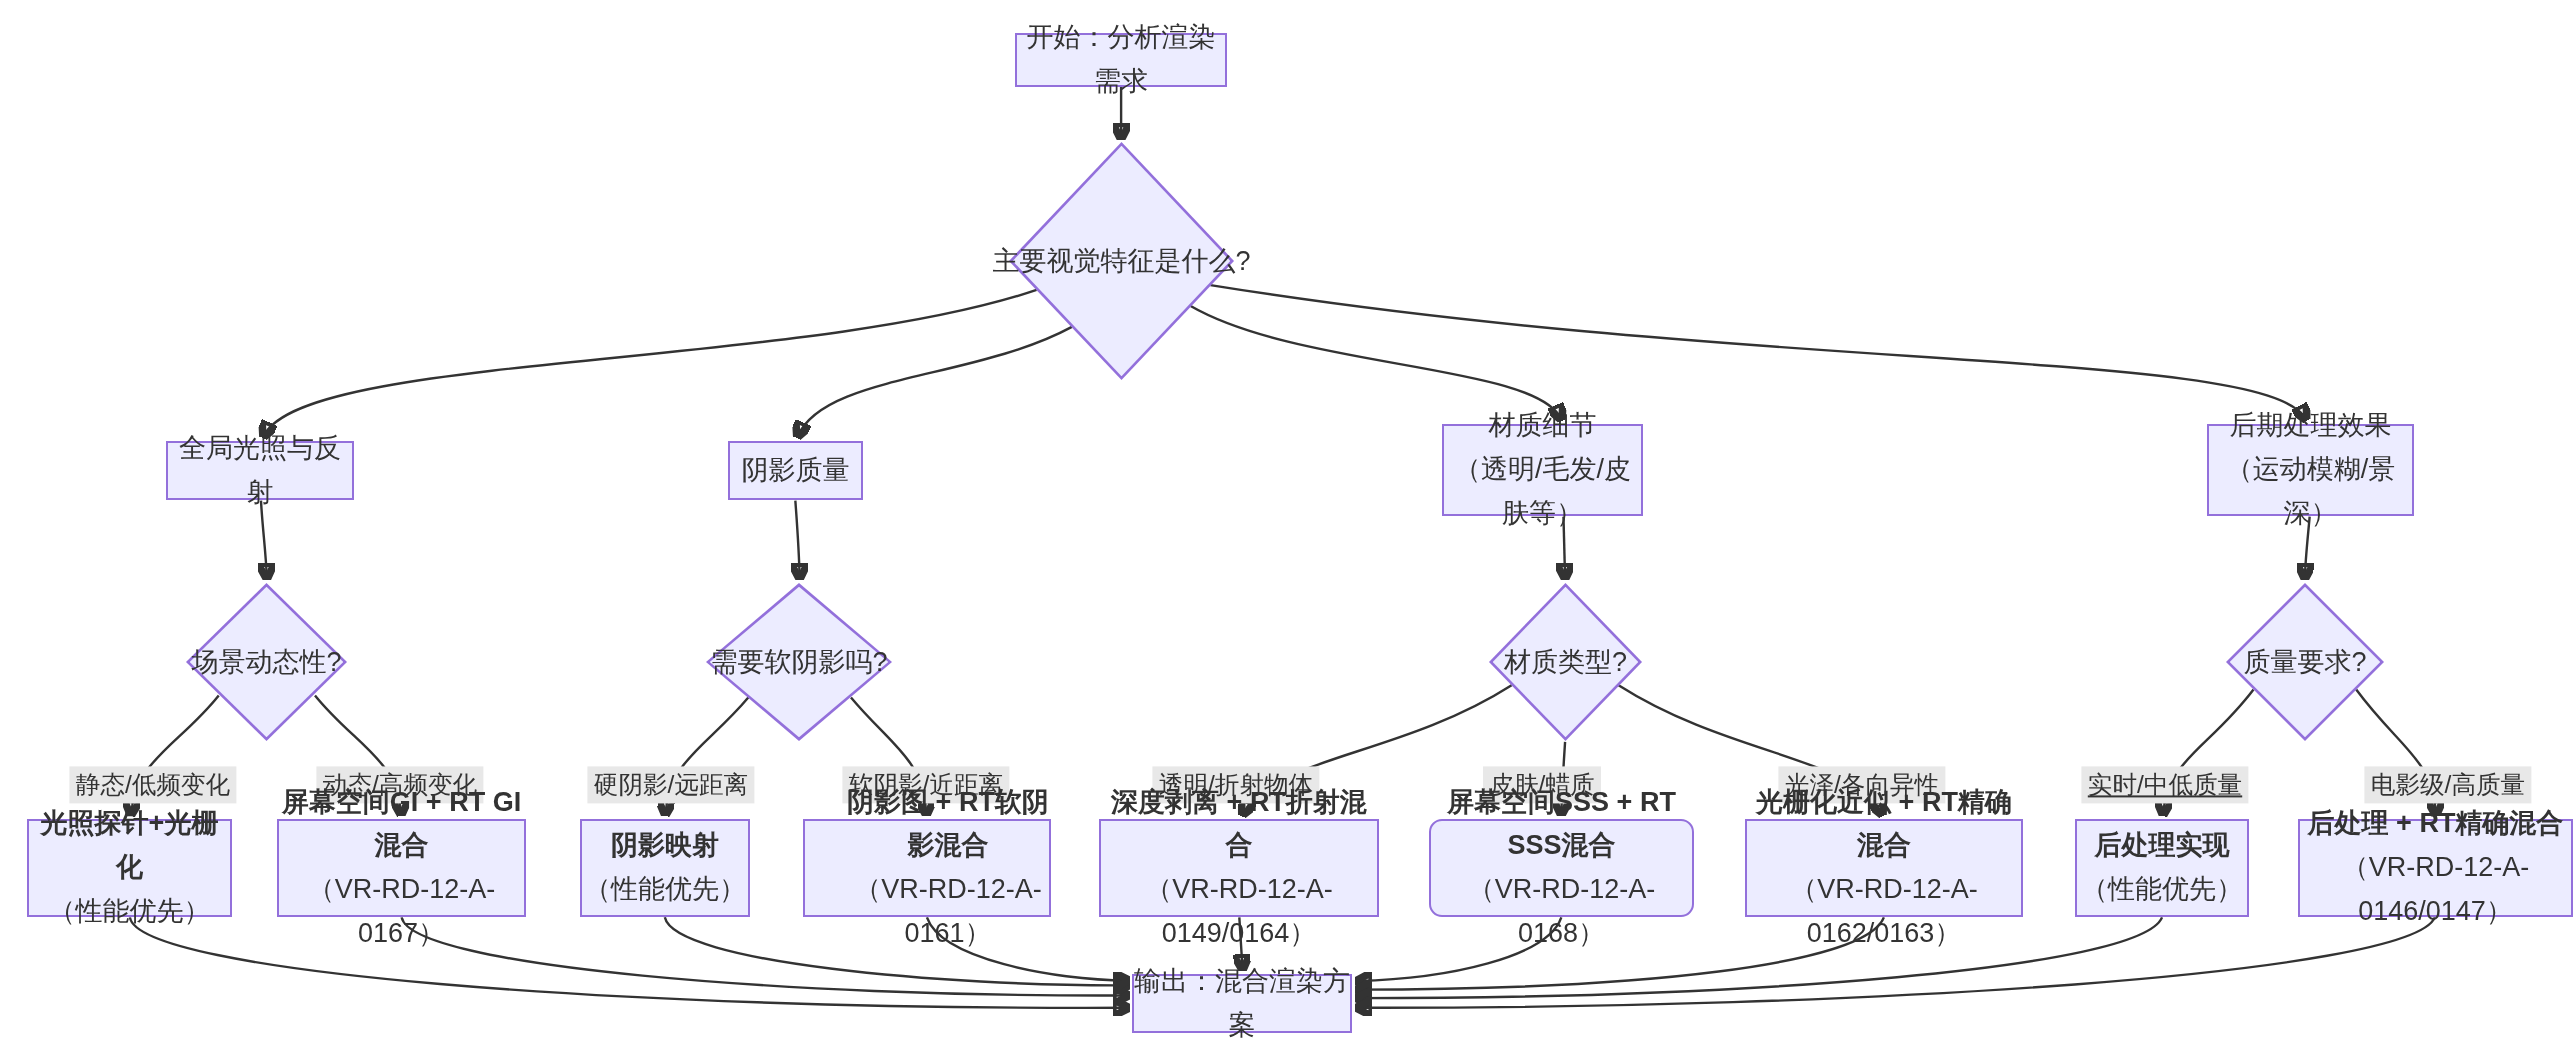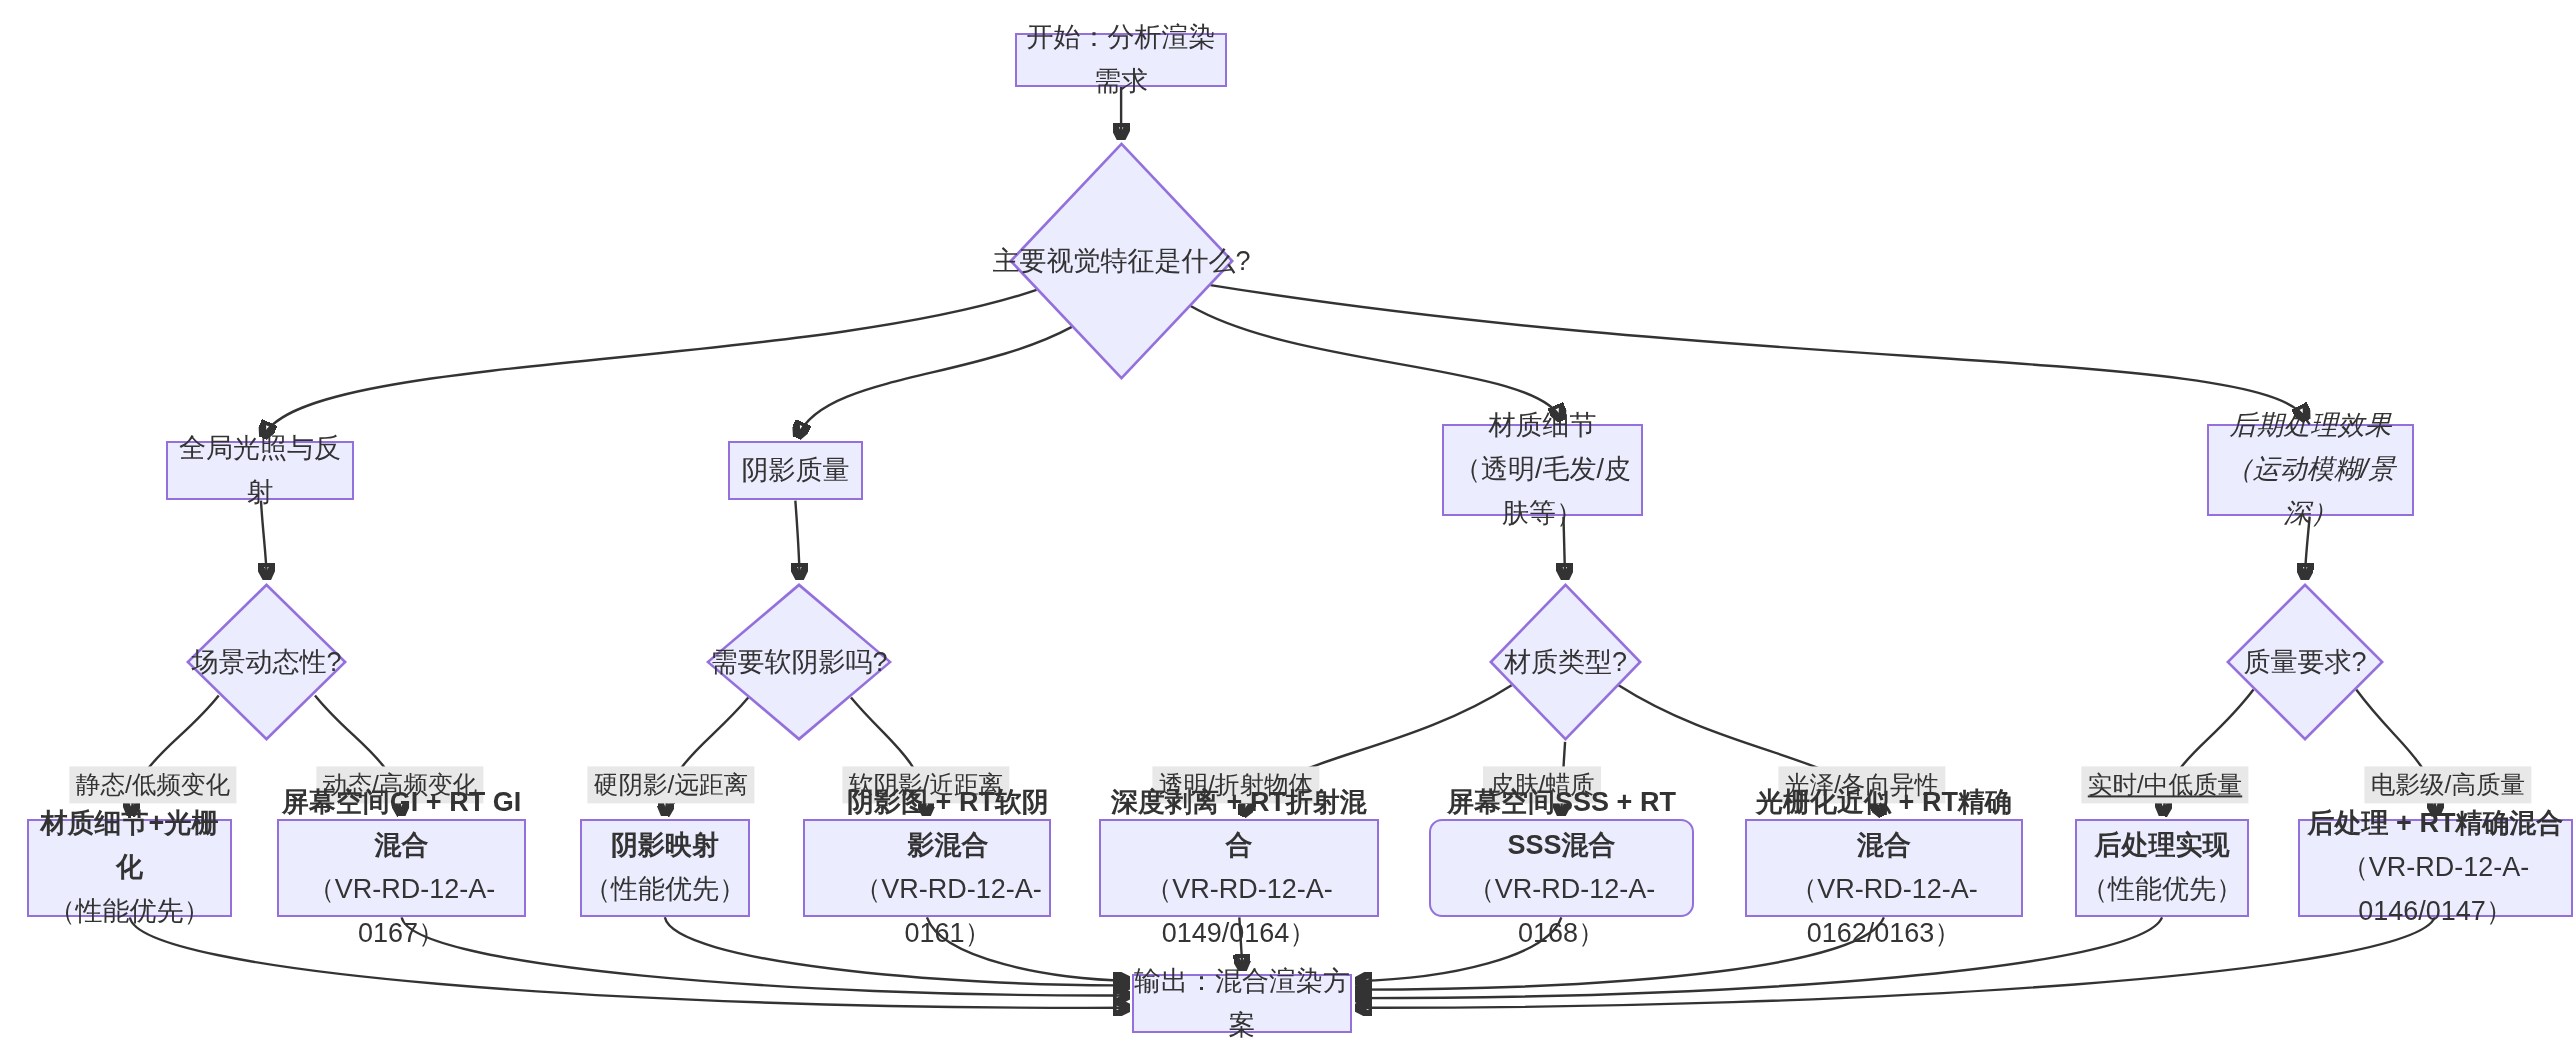--- a/index.html
+++ b/index.html
@@ -110,21 +110,21 @@
 
   <div class="node" style="left:728px;top:441px;width:135px;height:59px;">
     <span>阴影质量</span>
   </div>
 
   <div class="node" style="left:1442px;top:424px;width:201px;height:92px;">
     <span>材质细节</span>
     <span>（透明/毛发/皮肤等）</span>
   </div>
 
-  <div class="node" style="left:2207px;top:424px;width:207px;height:92px;font-style:italic;">
+  <div class="node" style="left:2207px;top:424px;width:207px;height:92px;">
     <span>后期处理效果</span>
     <span>（运动模糊/景深）</span>
   </div>
 
   <div class="diamond" style="left:186px;top:583px;width:161px;height:158px;">
     <div class="d-outer"></div>
     <div class="d-inner"></div>
     <div class="d-label">场景动态性?</div>
   </div>
 
@@ -150,21 +150,21 @@
   <div class="edge-label" style="left:400px;top:785px;">动态/高频变化</div>
   <div class="edge-label" style="left:671px;top:785px;">硬阴影/远距离</div>
   <div class="edge-label" style="left:926px;top:785px;">软阴影/近距离</div>
   <div class="edge-label" style="left:1236px;top:785px;">透明/折射物体</div>
   <div class="edge-label" style="left:1542px;top:785px;">皮肤/蜡质</div>
   <div class="edge-label" style="left:1862px;top:785px;">光泽/各向异性</div>
   <div class="edge-label" style="left:2165px;top:785px;text-decoration:underline;">实时/中低质量</div>
   <div class="edge-label" style="left:2448px;top:785px;">电影级/高质量</div>
 
   <div class="node" style="left:27px;top:819px;width:205px;height:98px;">
-    <span class="bold">材质细节+光栅化</span>
+    <span class="bold">光照探针+光栅化</span>
     <span>（性能优先）</span>
   </div>
 
   <div class="node" style="left:277px;top:819px;width:249px;height:98px;">
     <span class="bold">屏幕空间GI + RT GI混合</span>
     <span>（VR-RD-12-A-0167）</span>
   </div>
 
   <div class="node" style="left:580px;top:819px;width:170px;height:98px;">
     <span class="bold">阴影映射</span>

